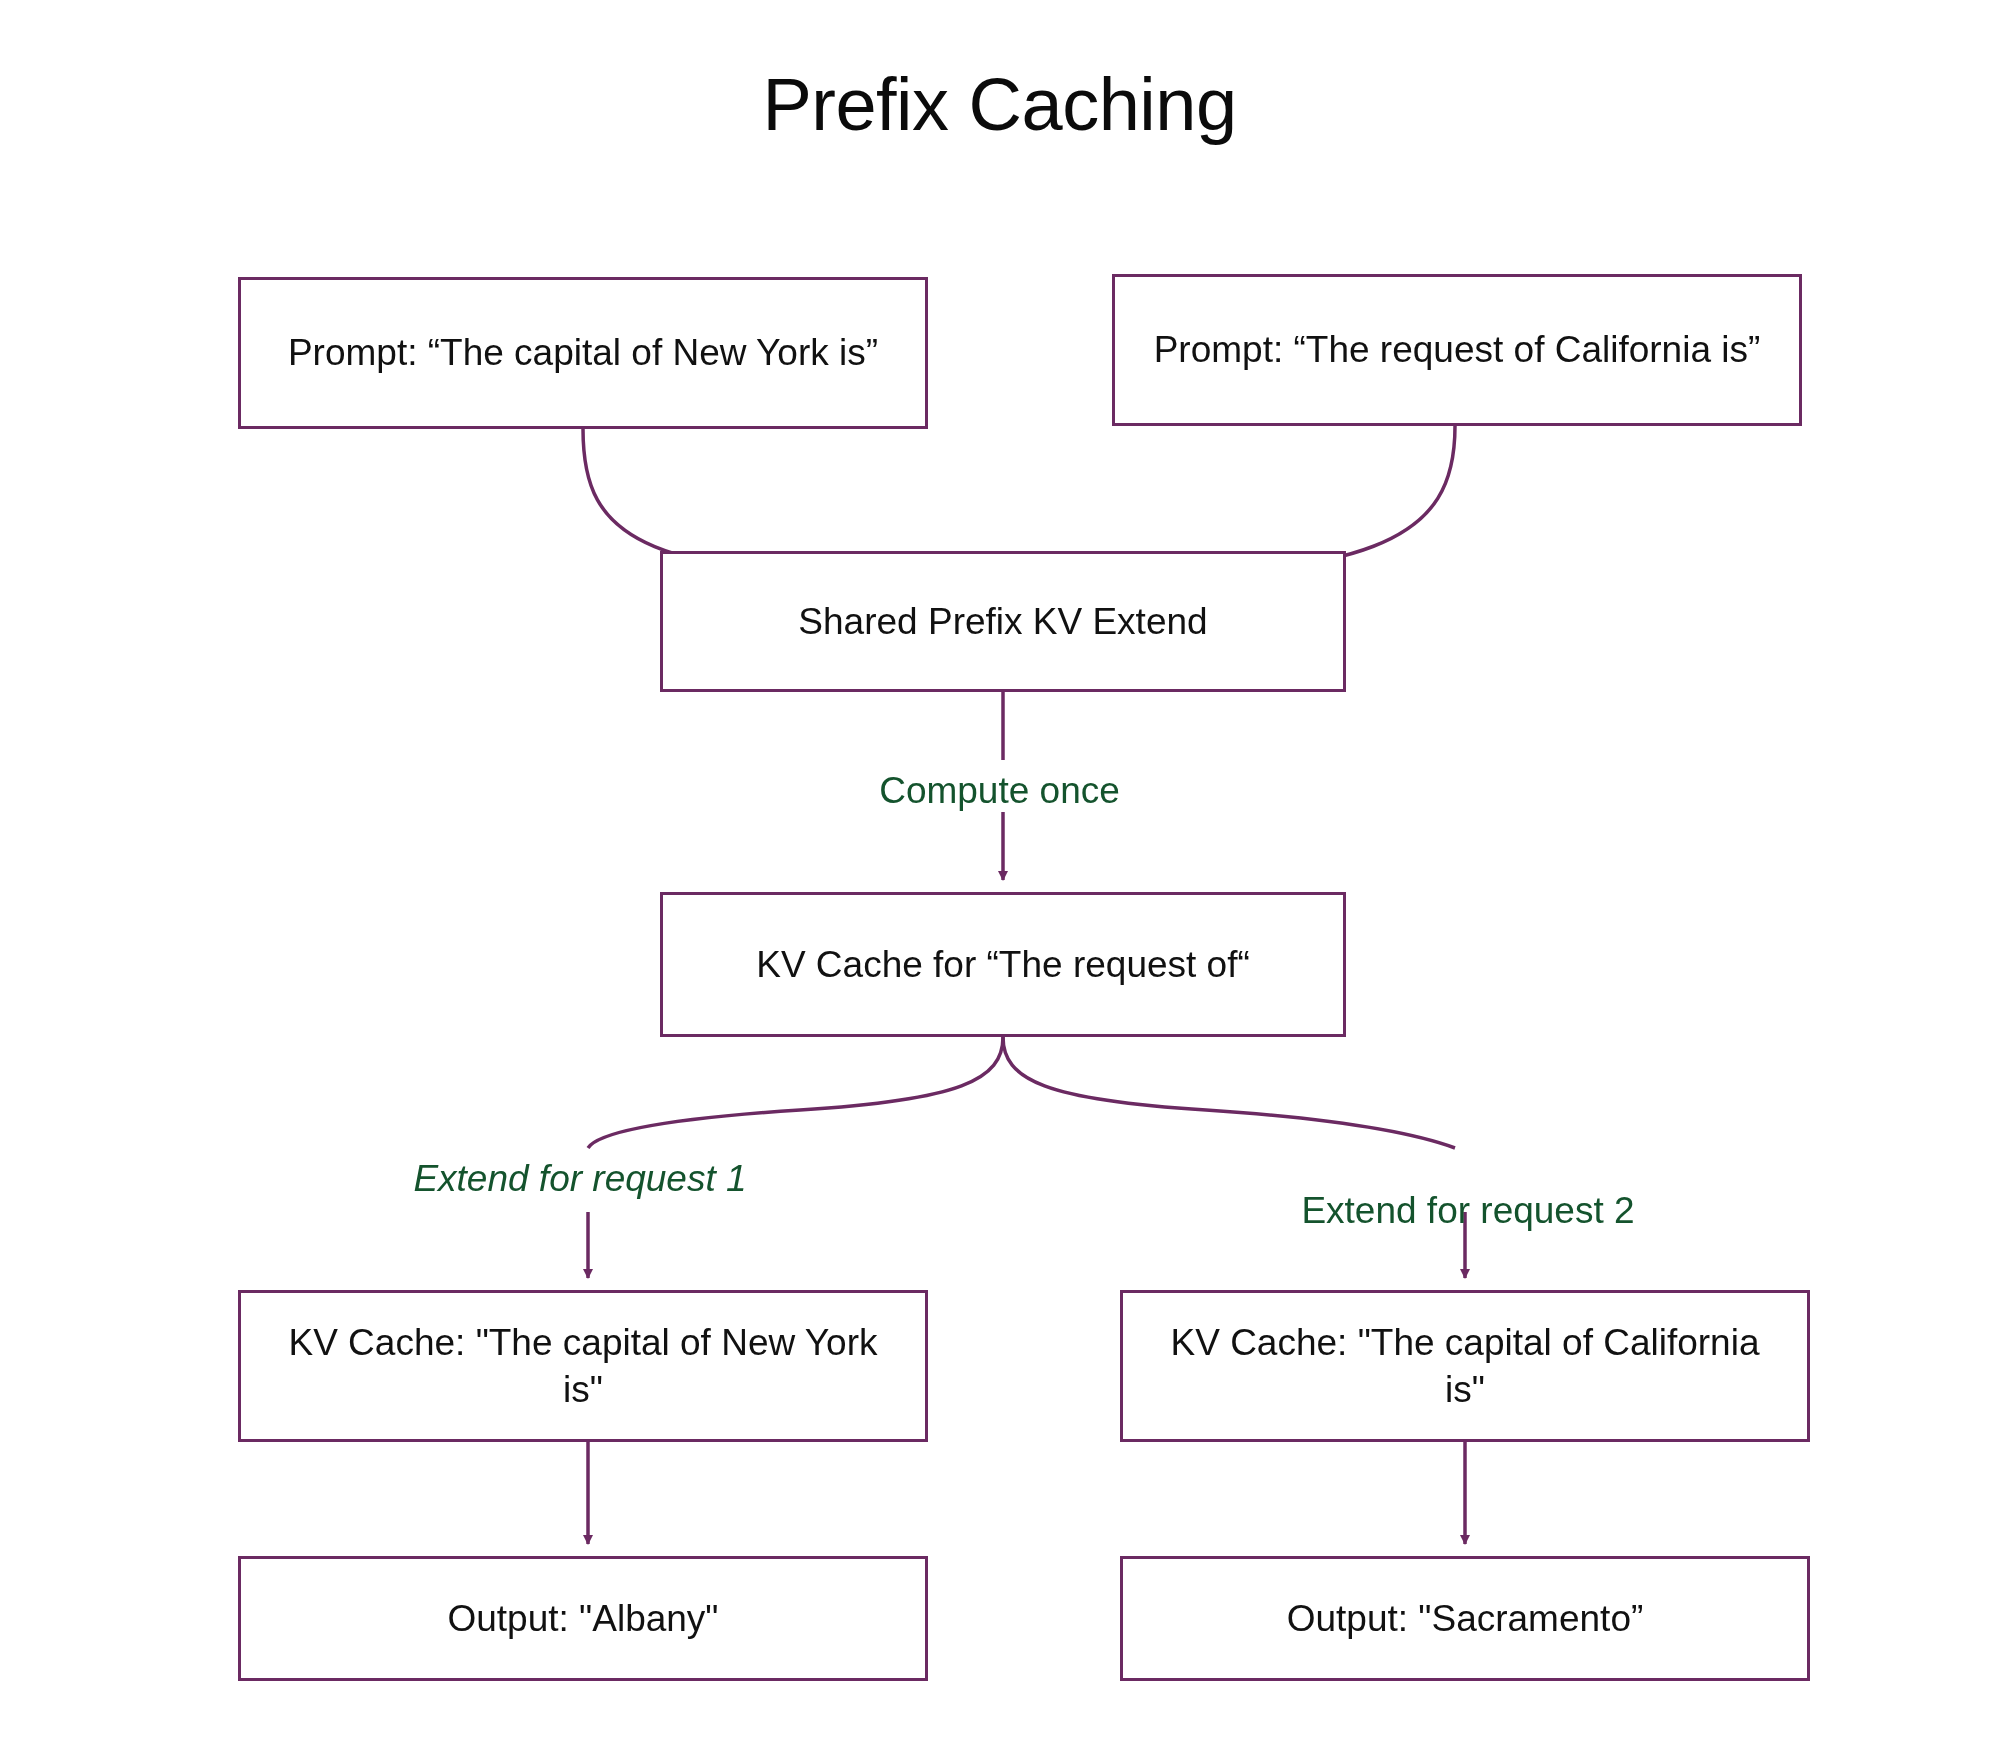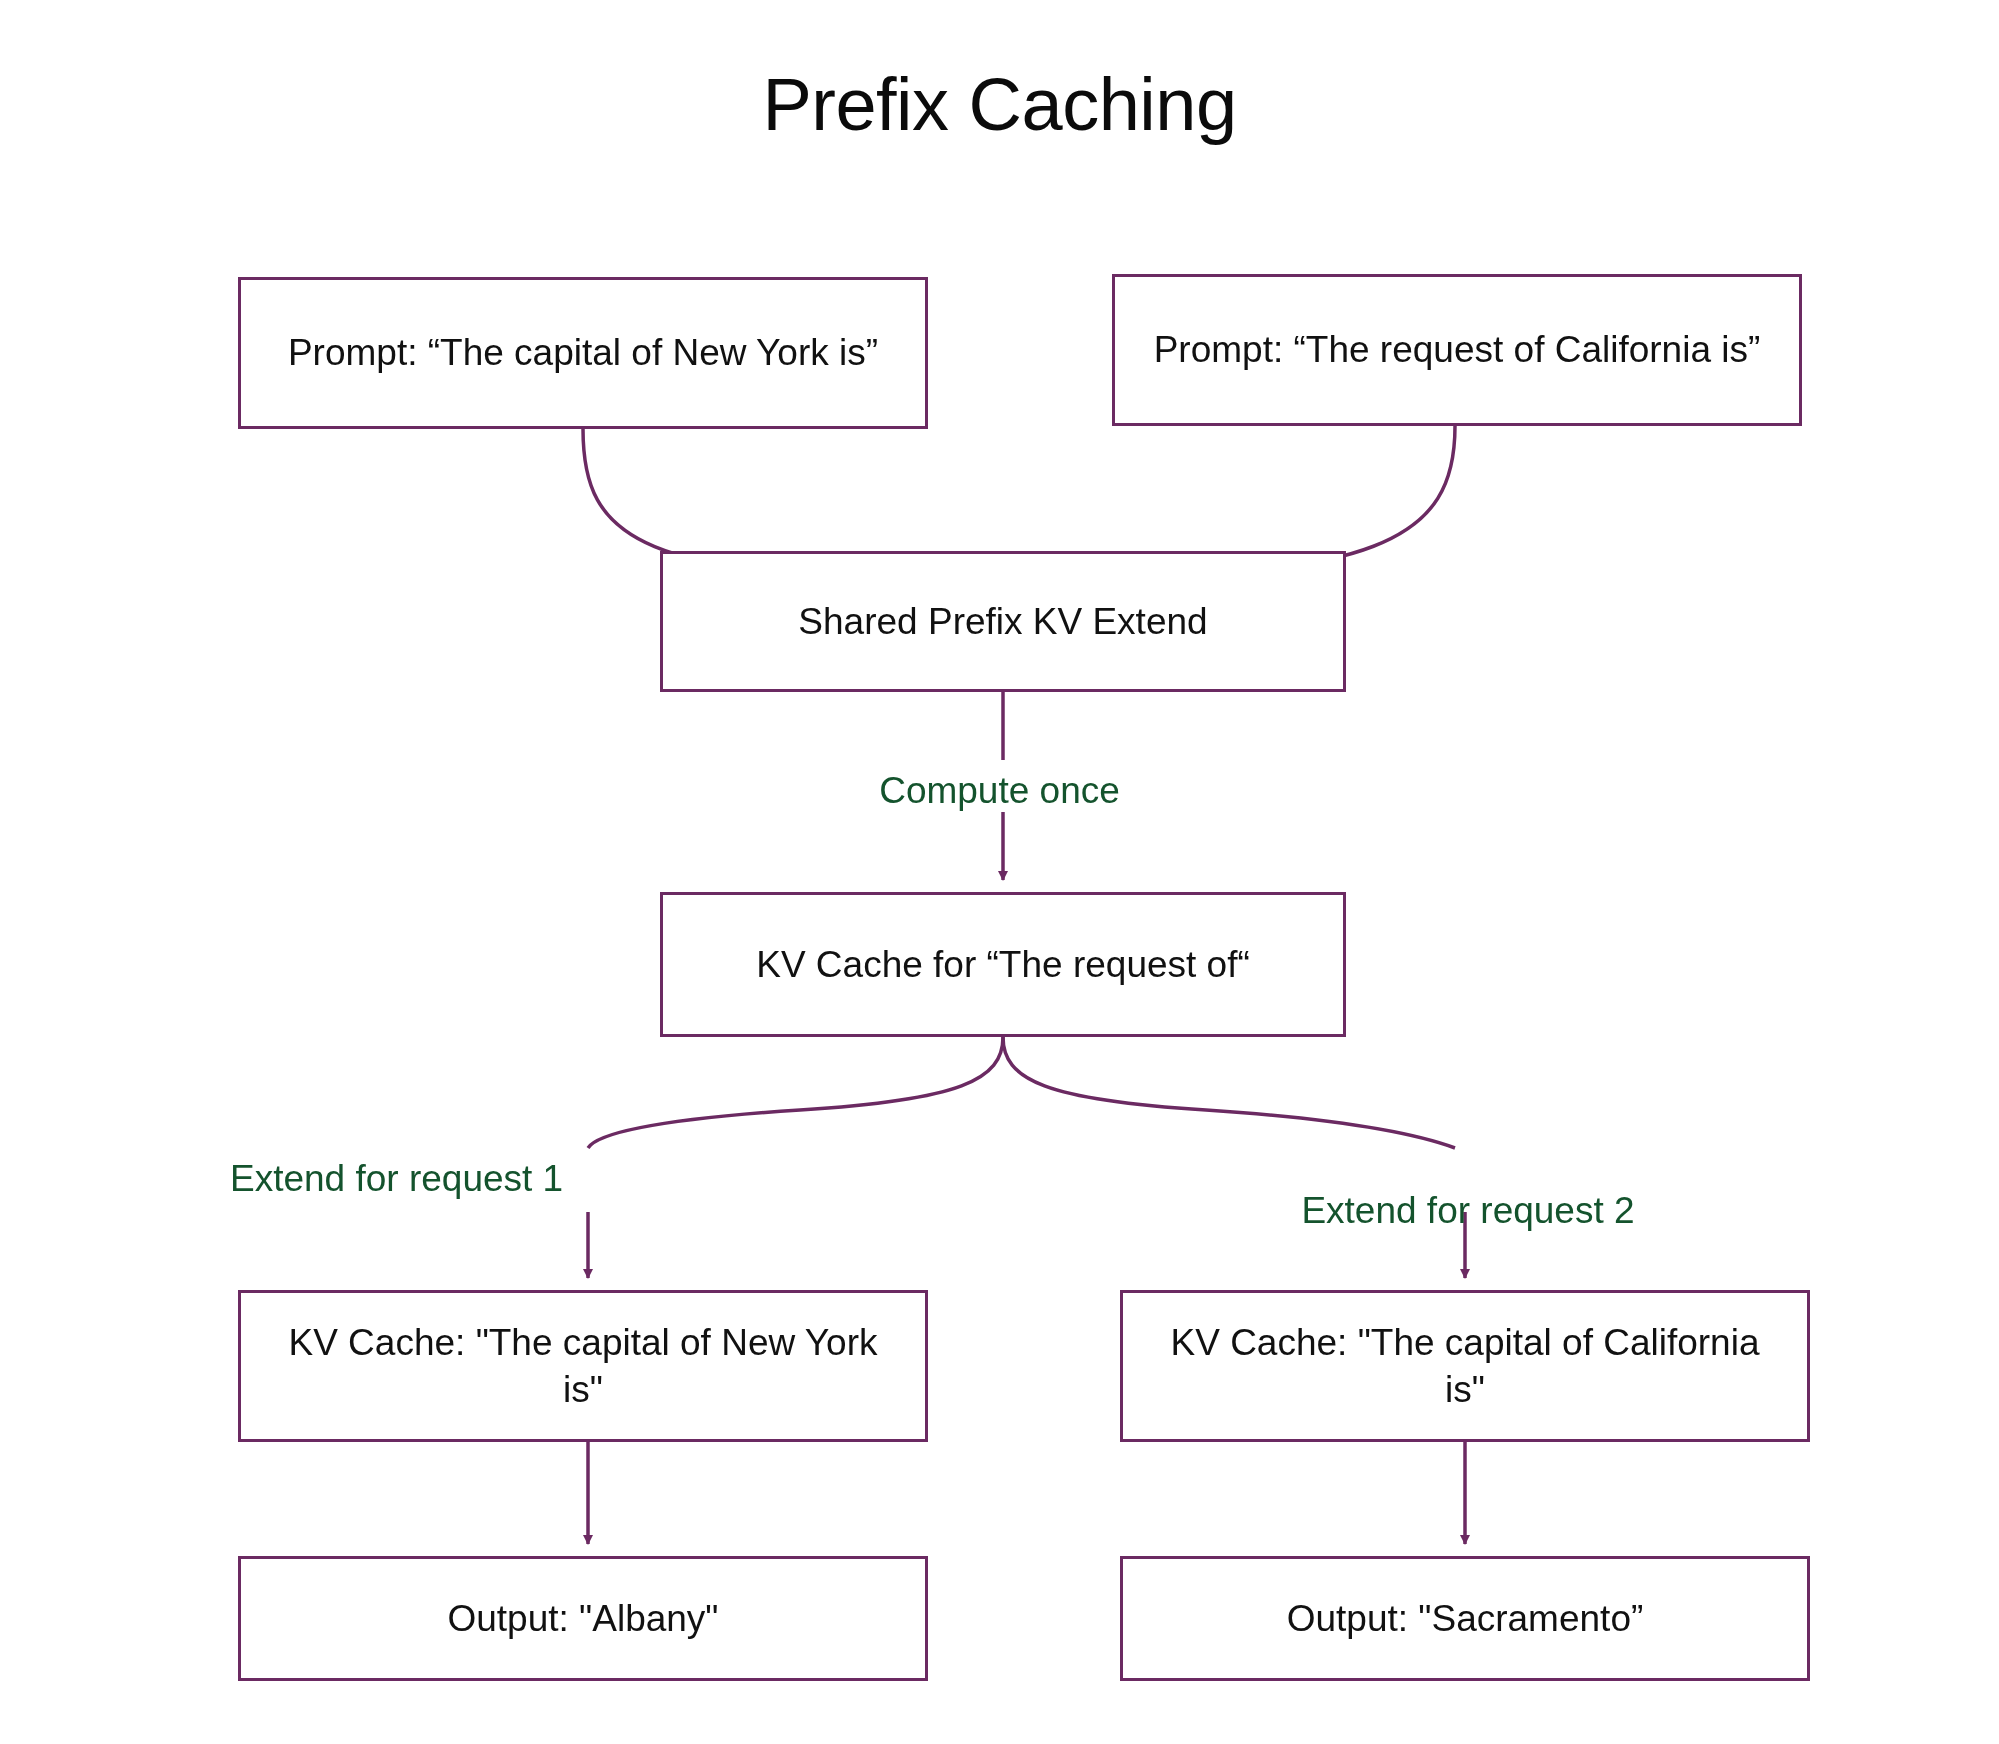--- a/index.html
+++ b/index.html
@@ -135,16 +135,16 @@
 
   <div class="node" id="n-out1">
     <span>Output: "Albany"</span>
   </div>
 
   <div class="node" id="n-out2">
     <span>Output: "Sacramento”</span>
   </div>
 
   <div class="edge-label" id="l-compute" style="text-align:center;">Compute once</div>
-  <div class="edge-label" id="l-ext1" style="text-align:left;">Extend for request 1</div>
+  <div class="edge-label" id="l-ext1" style="text-align:center;font-style:italic;">Extend for request 1</div>
   <div class="edge-label" id="l-ext2" style="text-align:center;">Extend for request 2</div>
 
 </div>
 
 </body></html>

